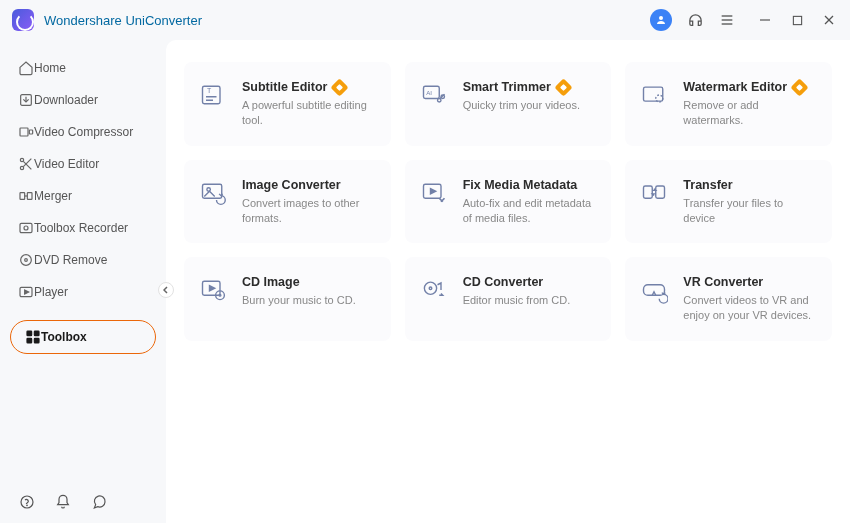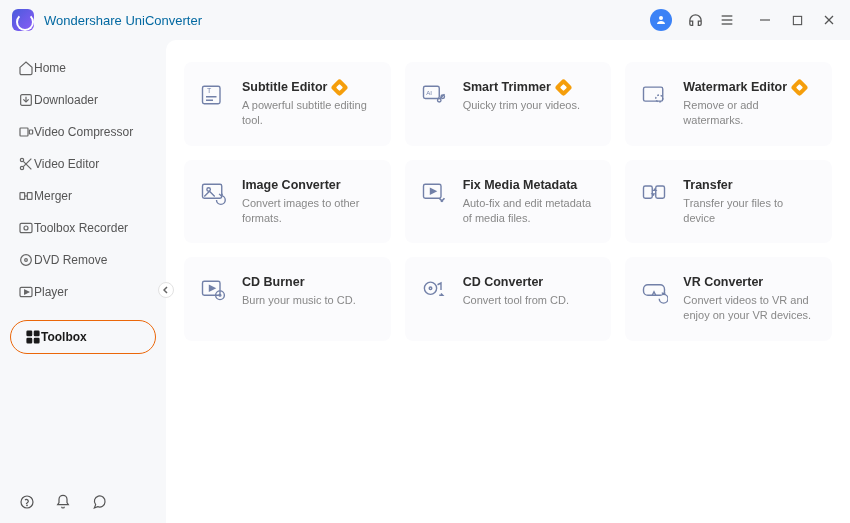--- a/index.html
+++ b/index.html
@@ -300,39 +300,39 @@
           <div class="card-icon">
             <svg width="28" height="28" viewBox="0 0 32 32" fill="none" stroke="currentColor" stroke-width="1.6">
               <rect x="4" y="6" width="20" height="16" rx="2"></rect>
               <polygon points="12,11 18,14 12,17" fill="currentColor"></polygon>
               <circle cx="24" cy="22" r="5"></circle>
               <circle cx="24" cy="22" r="1"></circle>
             </svg>
           </div>
           <div class="card-body">
             <div class="card-title-row">
-              <span class="card-title">CD Burner</span>
+              <span class="card-title">CD Image</span>
             </div>
             <div class="card-desc">Burn your music to CD.</div>
           </div>
         </div>
         <div class="card">
           <div class="card-icon">
             <svg width="28" height="28" viewBox="0 0 32 32" fill="none" stroke="currentColor" stroke-width="1.6">
               <circle cx="12" cy="14" r="7"></circle>
               <circle cx="12" cy="14" r="1.5"></circle>
               <path d="M20 10l4-2v8"></path>
               <polyline points="22,22 26,22 24,20"></polyline>
             </svg>
           </div>
           <div class="card-body">
             <div class="card-title-row">
               <span class="card-title">CD Converter</span>
             </div>
-            <div class="card-desc">Convert tool from CD.</div>
+            <div class="card-desc">Editor music from CD.</div>
           </div>
         </div>
         <div class="card">
           <div class="card-icon">
             <svg width="28" height="28" viewBox="0 0 32 32" fill="none" stroke="currentColor" stroke-width="1.6">
               <rect x="4" y="10" width="24" height="12" rx="5"></rect>
               <path d="M14 22l2-4 2 4"></path>
               <path d="M22 26a5 5 0 105-5"></path>
               <polyline points="25,19 27,21 29,19"></polyline>
             </svg>

